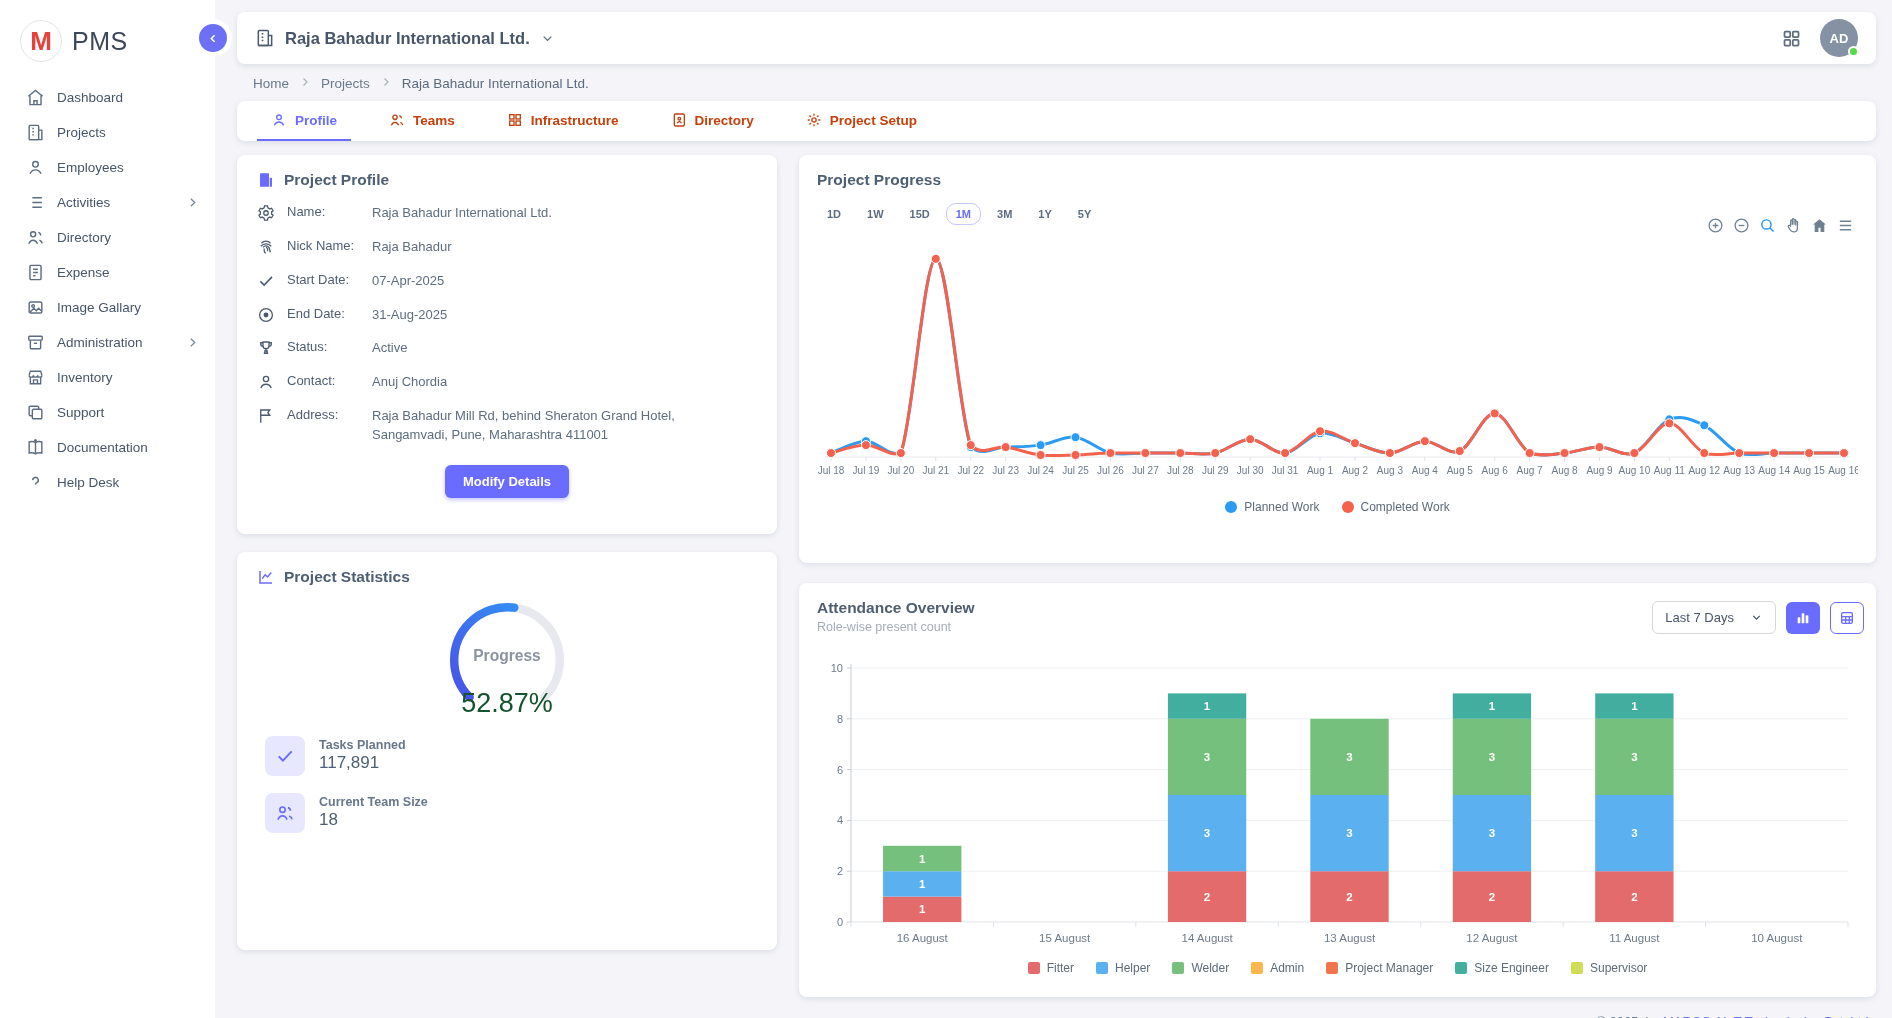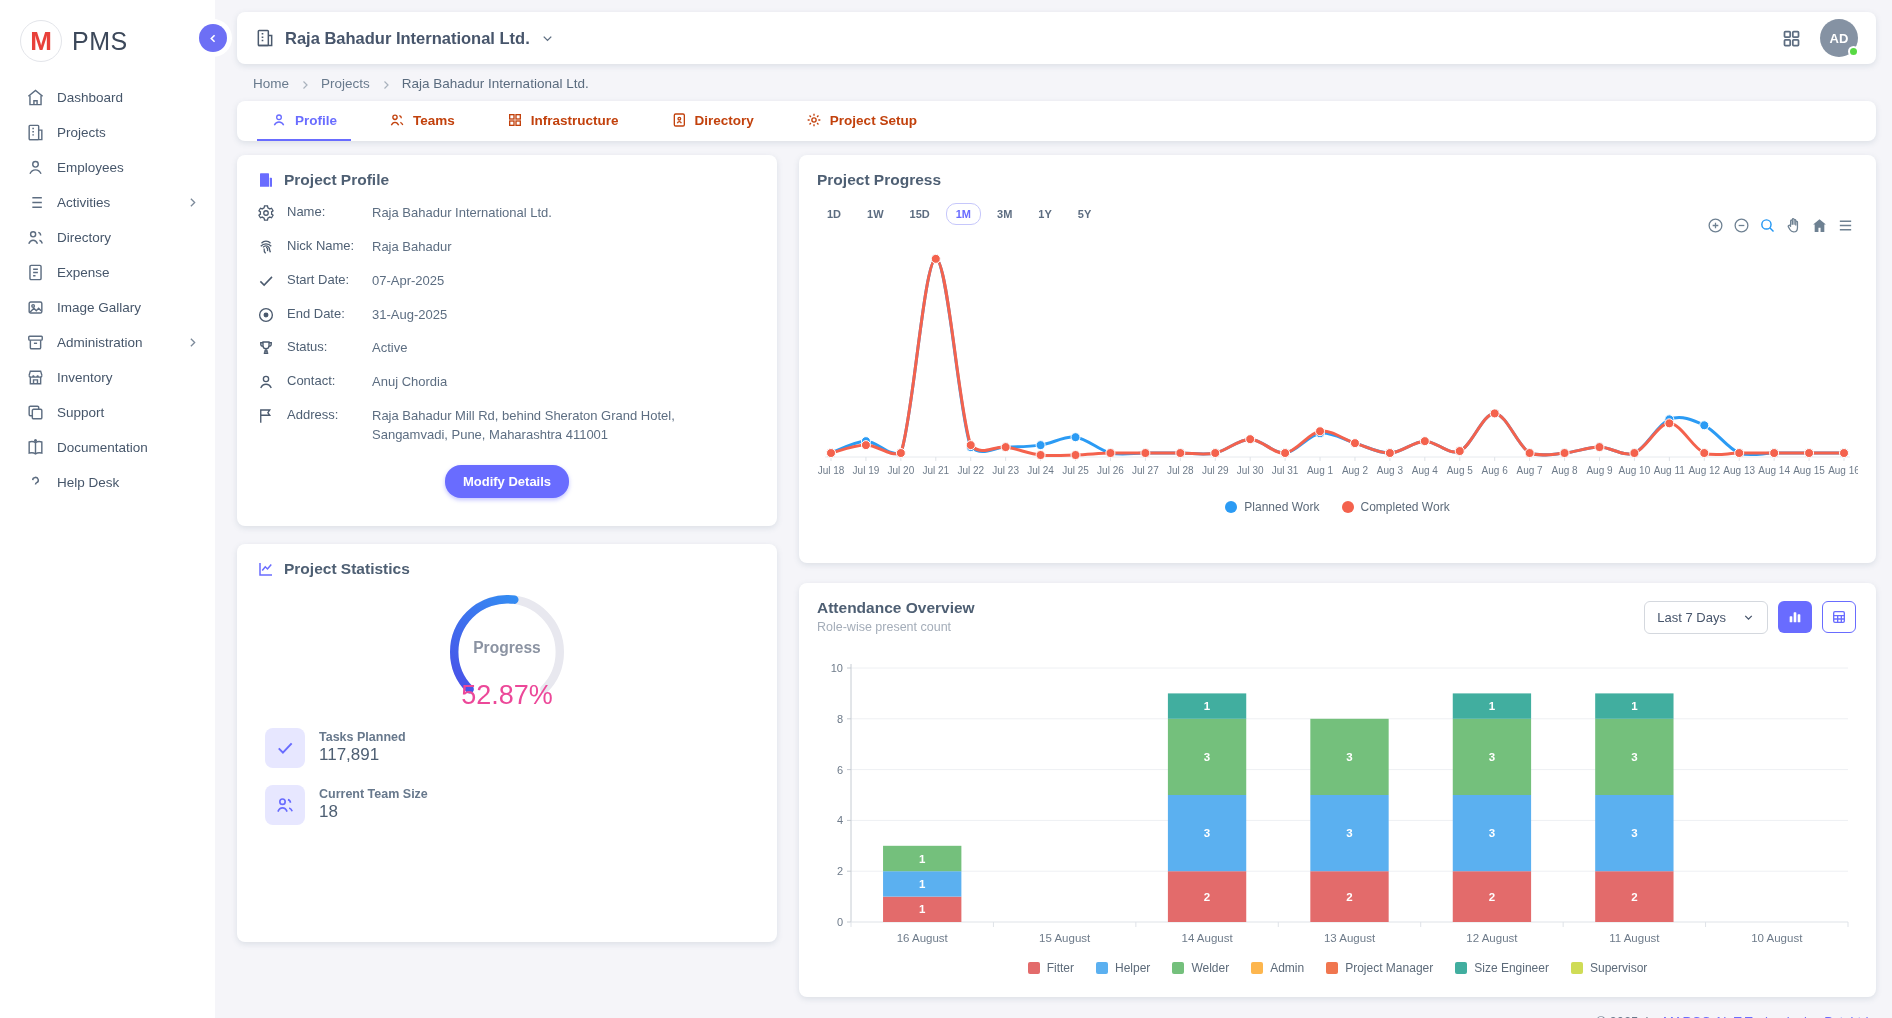--- a/index.html
+++ b/index.html
@@ -45,21 +45,21 @@
   .company-select .c-icon { color:#4b5a6e; display:flex; }
   .company-name { font-size:16.5px; font-weight:600; color:#47556b; }
   .topbar-right { margin-left:auto; display:flex; align-items:center; gap:18px;justify-content:center; }
   .grid-btn { color:#5d6d81; cursor:pointer; display:flex; }
   .avatar { width:38px; height:38px; border-radius:50%; background:#8592a3; color:#fff;
     font-size:13px; font-weight:bold; display:flex; align-items:center; justify-content:center;
     position:relative; cursor:pointer; }
   .avatar .dot { position:absolute; right:-1px; bottom:0; width:11px; height:11px;
     background:#57d943; border:2px solid #fff; border-radius:50%; }
   
-  .breadcrumb { display:flex; align-items:flex-end; gap:10px; padding:12px 4px 10px 16px; font-size:13.5px; }
+  .breadcrumb { display:flex; align-items:flex-start; gap:10px; padding:12px 4px 10px 16px; font-size:13.5px; }
   .breadcrumb .bc-link { color:#697a8d; cursor:pointer; }
   .breadcrumb .bc-sep { color:#a9b2bd; display:flex; }
   .breadcrumb .bc-current { color:#5a6b7e; }
   
   .tabs-bar { height:40px; display:flex; align-items:stretch; padding:0 8px; }
   .tab { display:flex; align-items:center; gap:8px; padding:0 14px; margin:0 12px;
     color:#c2410c; font-size:13.5px; font-weight:600; cursor:pointer; border-bottom:2px solid transparent; }
   .tab .t-icon { display:flex; }
   .tab.active { color:#696cff; border-bottom-color:#696cff; }
   
@@ -69,28 +69,28 @@
   .card-title-row { display:flex; align-items:center; gap:9px; }
   .card-title { font-size:15.5px; font-weight:700; color:#4e5f73; }
   .card-subtitle { font-size:12.5px; color:#a4adb9; margin-top:3px; }
   
   .profile-card { padding:16px 20px 20px 20px; min-height:302px; }
   .field-row { display:flex; margin-top:15px; align-items:flex-start; }
   .field-row .f-icon { width:18px; height:18px; color:#4b5a6e; margin-right:12px; flex:0 0 18px; display:flex; }
   .field-label { width:85px; min-width:85px; color:#4e5f73; font-size:13px; }
   .field-value { color:#5d6e82; font-size:13px; line-height:1.45; padding-right:6px; }
   .modify-btn {
-    display:block; margin:20px auto 8px auto; background:#696cff; color:#fff; border:none;
-    font-family:inherit; font-size:13px; font-weight:700; padding:9px 18px; border-radius:16px;
+    display:block; margin:20px auto 16px auto; background:#696cff; color:#fff; border:none;
+    font-family:inherit; font-size:13px; font-weight:700; padding:9px 18px; border-radius:6px;
     cursor:pointer; box-shadow:0 2px 4px rgba(105,108,255,.4);
   }
   
   .stats-card { padding:16px 20px 20px 20px; min-height:398px; }
   .gauge-wrap { display:flex; flex-direction:column; align-items:center; margin-top:8px; }
-  .gauge-value { font-size:27px; color:#ec4899; margin-top:-26px; }
+  .gauge-value { font-size:27px; color:#14532d; margin-top:-26px; }
   .stat-row { display:flex; align-items:center; gap:14px; margin-top:17px; padding-left:8px; }
   .stat-ico { width:40px; height:40px; border-radius:8px; display:flex; align-items:center; justify-content:center; }
   .stat-ico.purple { background:#e7e7ff; color:#696cff; }
   .stat-ico.cyan { background:#d7f7fc; color:#17bcd4; }
   .stat-label { font-size:12.5px; font-weight:700; color:#67788c; }
   .stat-value { font-size:17px; color:#4e5f73; margin-top:1px; }
   
   .progress-card { padding:16px 18px 10px 18px; position:relative; min-height:408px; }
   .range-row { display:flex; align-items:center; gap:6px; margin-top:14px; }
   .range-btn { font-size:11px; font-weight:700; color:#5d6d81; padding:4px 9px; border-radius:10px;
@@ -99,21 +99,21 @@
   .chart-toolbar { position:absolute; right:22px; top:62px; display:flex; gap:9px; align-items:center; }
   .chart-toolbar .tb { color:#6e8192; cursor:pointer; display:flex; }
   .chart-toolbar .tb.active { color:#2196f3; }
   .line-chart-area { margin-top:4px; }
   .chart-legend { display:flex; justify-content:center; gap:22px; margin-top:6px; }
   .chart-legend .lg { display:flex; align-items:center; gap:7px; font-size:12px; color:#5d6b7a; cursor:pointer; }
   .chart-legend .lg i { width:12px; height:12px; border-radius:50%; display:inline-block; }
   .chart-legend .lg i.sq { border-radius:2px; }
   
   .attendance-card { padding:16px 18px 12px 18px; position:relative; min-height:414px; }
-  .att-controls { position:absolute; right:20px; top:18px; display:flex; align-items:flex-start; gap:10px; }
+  .att-controls { position:absolute; right:12px; top:18px; display:flex; align-items:flex-end; gap:10px; }
   .select-box { display:flex; align-items:center; gap:16px; border:1px solid #d4d8de; border-radius:6px;
     padding:8px 12px; font-size:13px; color:#47556b; cursor:pointer; background:#fff; }
   .icon-btn { width:34px; height:32px; border-radius:6px; display:flex; align-items:center; justify-content:center; cursor:pointer; }
   .icon-btn.filled { background:#696cff; color:#fff; }
   .icon-btn.outline { background:#fff; color:#696cff; border:1px solid #696cff; }
   
   .footer { text-align:right; padding:9px 4px 0 0; font-size:13px; color:#697a8d; }
   .footer a { color:#696cff; text-decoration:none; cursor:pointer; }
   svg.icon { display:block; }
   text { font-family:"Liberation Sans", sans-serif; }

